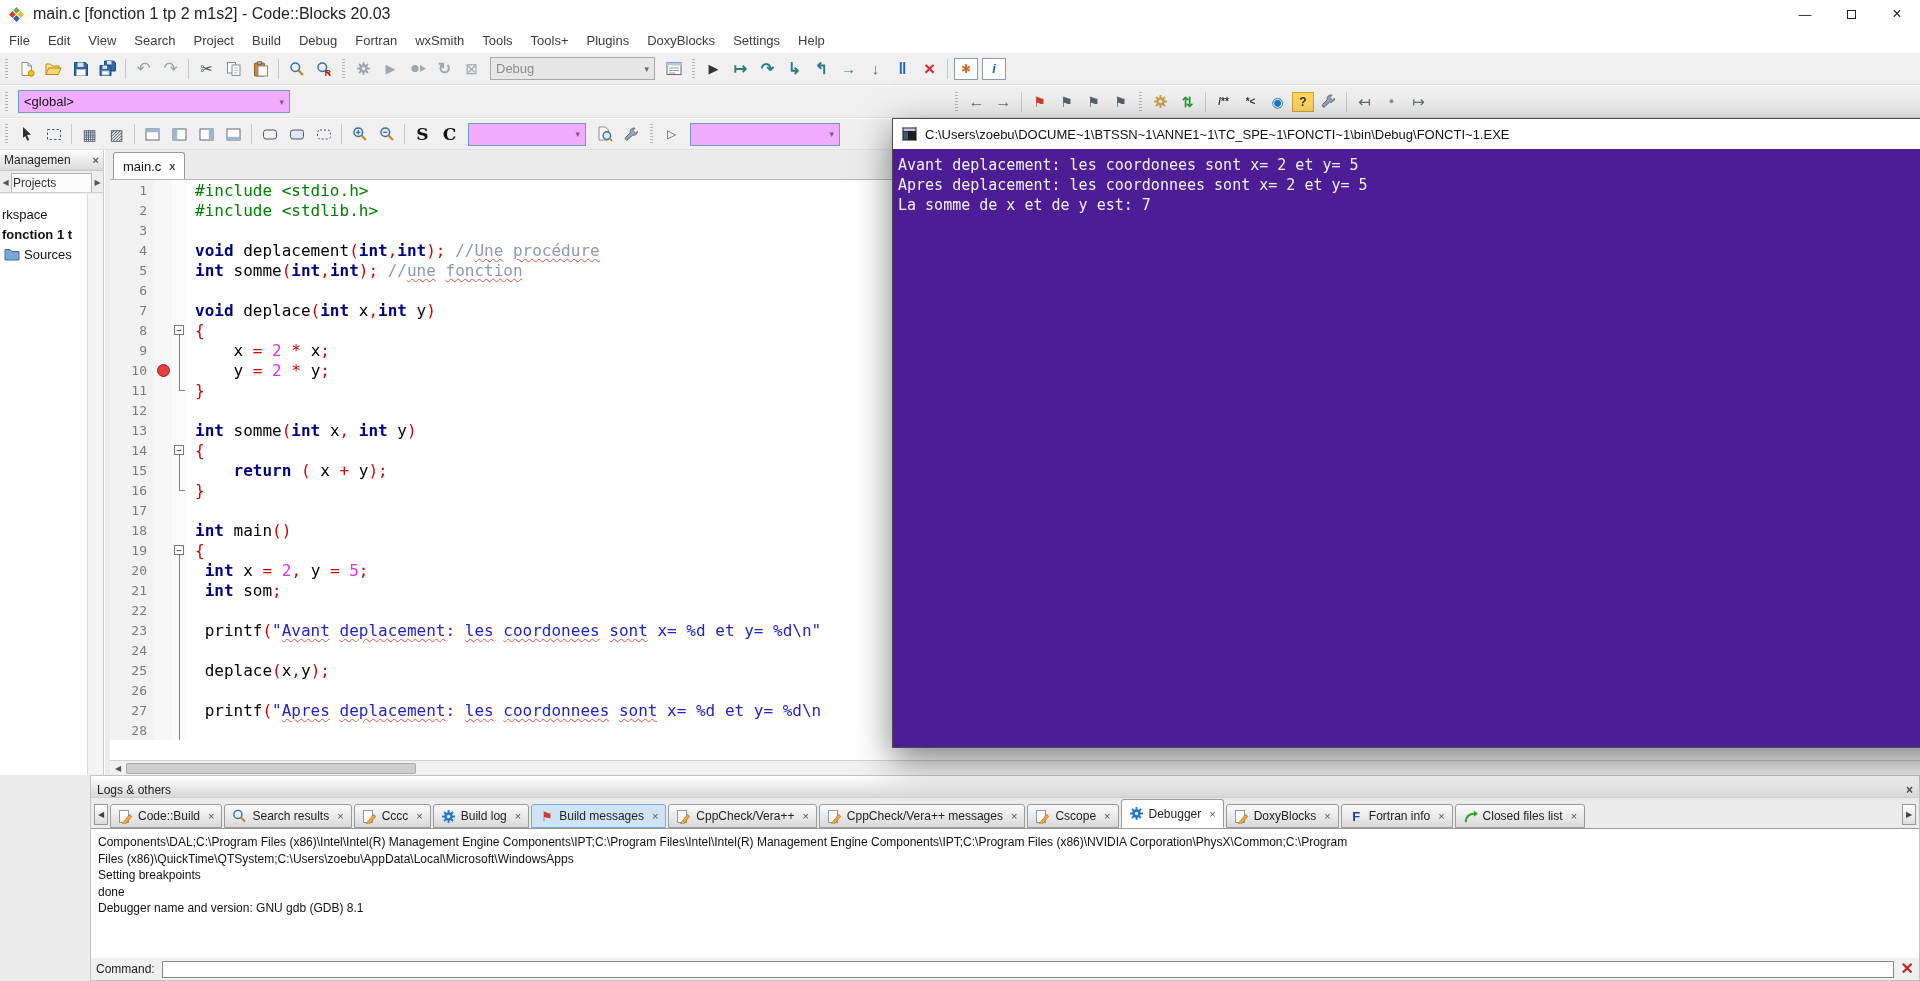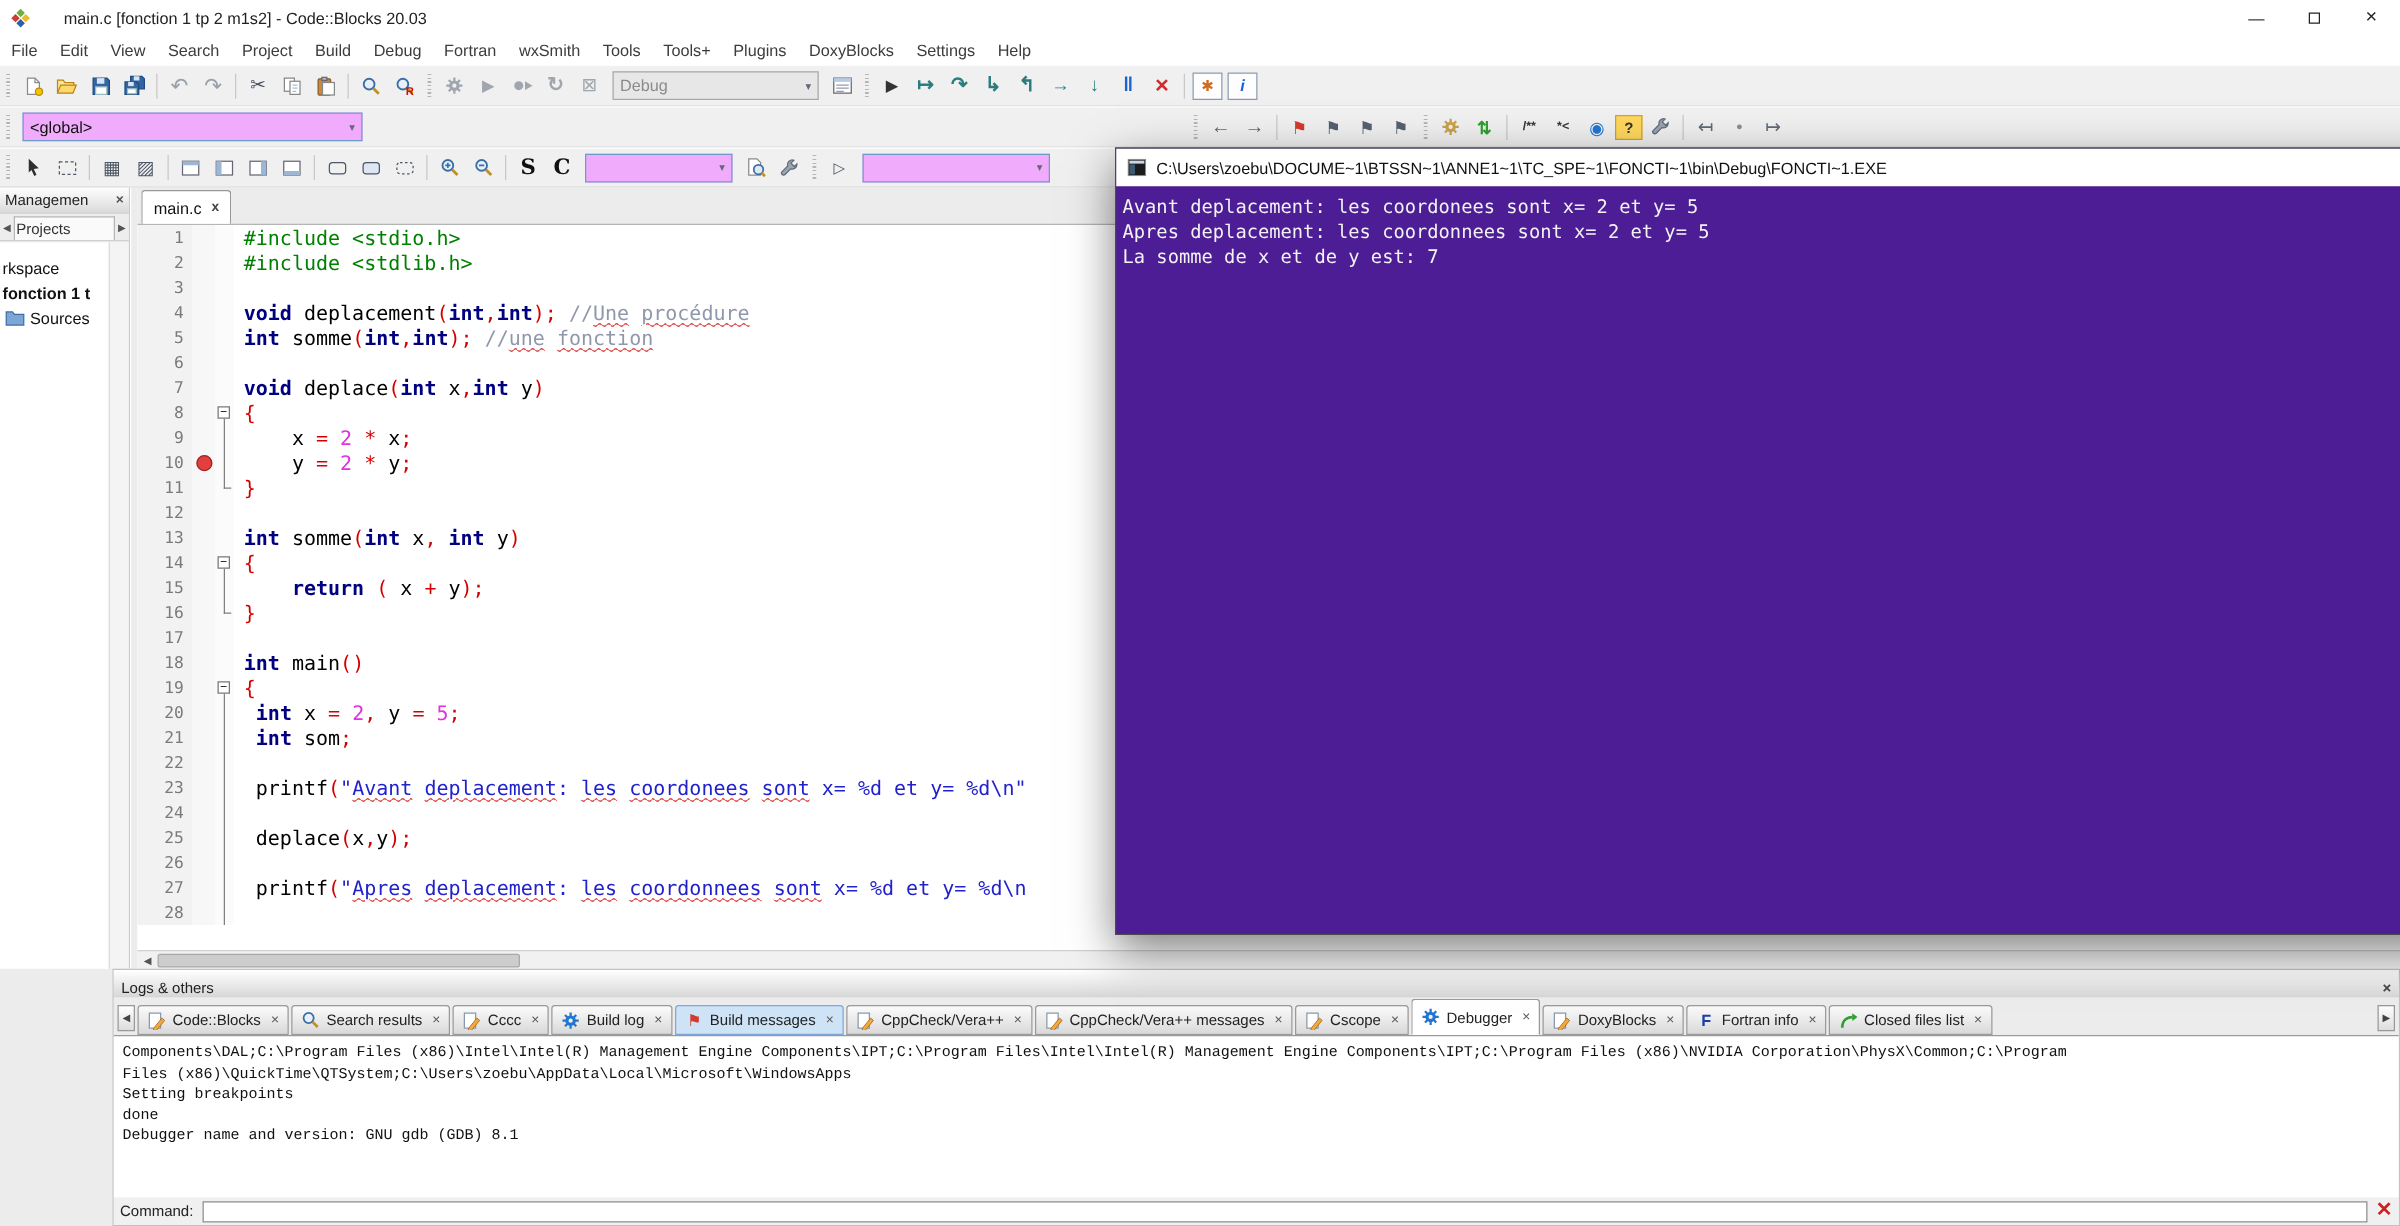--- a/index.html
+++ b/index.html
@@ -3,21 +3,21 @@
 <meta charset="utf-8">
 <style>
   *{box-sizing:border-box}
   html,body{margin:0;padding:0}
   body{width:1920px;height:981px;position:relative;overflow:hidden;
        font-family:"Liberation Sans",sans-serif;background:#ececec;}
 
   
   .titlebar{position:absolute;top:0;left:0;right:0;height:28px;background:#fff;
             display:flex;align-items:center;padding-left:8px;z-index:5}
-  .title{font-size:13px;color:#222;margin-left:26px;white-space:nowrap}
+  .title{font-size:16px;color:#222;margin-left:8px;white-space:nowrap}
   .wctl{margin-left:auto;display:flex;height:100%}
   .wbtn{width:46px;display:flex;align-items:center;justify-content:center;font-size:13px;color:#222}
   .boxg{width:9px;height:9px;border:1px solid #222;display:inline-block}
   .menubar{position:absolute;top:28px;left:0;right:0;height:24px;background:#fff;
            display:flex;align-items:center;font-size:13px;color:#3c3c3c;z-index:5}
   .mitem{padding:0 9px;white-space:nowrap}
 
   
   .tb{position:absolute;left:0;right:0;background:#f0f0f0;display:flex;align-items:center;
       border-top:1px solid #fbfbfb;border-bottom:1px solid #e0e0e0}
@@ -116,21 +116,21 @@
   .lscrollbtn{width:14px;height:21px;border:1px solid #999;background:linear-gradient(#fff,#ddd);
               font-size:8px;color:#444;display:flex;align-items:center;justify-content:center;margin-bottom:3px}
   .lscrollbtn.right{margin-left:auto}
   .ltab{height:24px;display:flex;align-items:center;gap:5px;padding:0 7px;font-size:12px;color:#222;
         background:linear-gradient(#fbfbfb,#d9d9d9);border:1px solid #9a9a9a;border-radius:3px 3px 0 0;white-space:nowrap}
   .ltab.active{background:#fff;height:29px;border-bottom:1px solid #fff}
   .ltab.hl{background:#cfe3f7;border-color:#7da7d8}
   .ltab .x{color:#555;font-size:11px;margin-left:3px}
   .tico{display:flex;align-items:center;justify-content:center;width:15px;height:15px;font-size:13px;line-height:1}
   .ltext{position:absolute;top:52px;left:0;right:0;bottom:22px;background:#fff;border-top:1px solid #9a9a9a;
-         padding:5px 7px;font-family:Liberation Mono, monospace;font-size:12px;line-height:16.5px;color:#111;overflow:hidden}
+         padding:5px 7px;font-family:Liberation Sans, sans-serif;font-size:12px;line-height:16.5px;color:#111;overflow:hidden}
   .logline{white-space:pre}
   .lcmd{position:absolute;bottom:0;left:0;right:0;height:22px;display:flex;align-items:center;
         padding:0 5px;gap:7px;font-size:12px;color:#222;background:#f0f0f0}
   .lcmd input{flex:1;height:17px;border:1px solid #8a8a8a;font-size:12px;padding:0 3px;background:#fff}
   .redx{color:#cc2222;font-weight:bold;font-size:16px;line-height:1}
 </style>
 </head>
 <body>
 
 <div class="titlebar">
@@ -849,21 +849,21 @@
   </div>
   <div class="ltabs" id="ltabs">
       <span class="lscrollbtn">◀</span>
       <div class="ltab">
         <span class="tico">
           <svg width="15" height="15" viewBox="0 0 15 15">
             <rect x="1.5" y="1.5" width="9" height="12" fill="#fff" stroke="#8a99aa"></rect>
             <path d="M5 13.5l6.5-8 2.2 1.8-6.5 8-2.6.6z" fill="#f5a93c" stroke="#a86a14" stroke-width="0.7"></path>
           </svg>
         </span>
-        <span>Code::Blocks</span>
+        <span>Code::Build</span>
         <span class="x">×</span>
       </div>
       <div class="ltab">
         <span class="tico">
           <svg width="16" height="16" viewBox="0 0 16 16">
             <circle cx="6.3" cy="6.3" r="4.3" fill="#e8f1fb" stroke="#3a6ea5" stroke-width="1.5"></circle>
             <line x1="9.6" y1="9.6" x2="14" y2="14" stroke="#c09020" stroke-width="2.3"></line>
           </svg>
         </span>
         <span>Search results</span>

